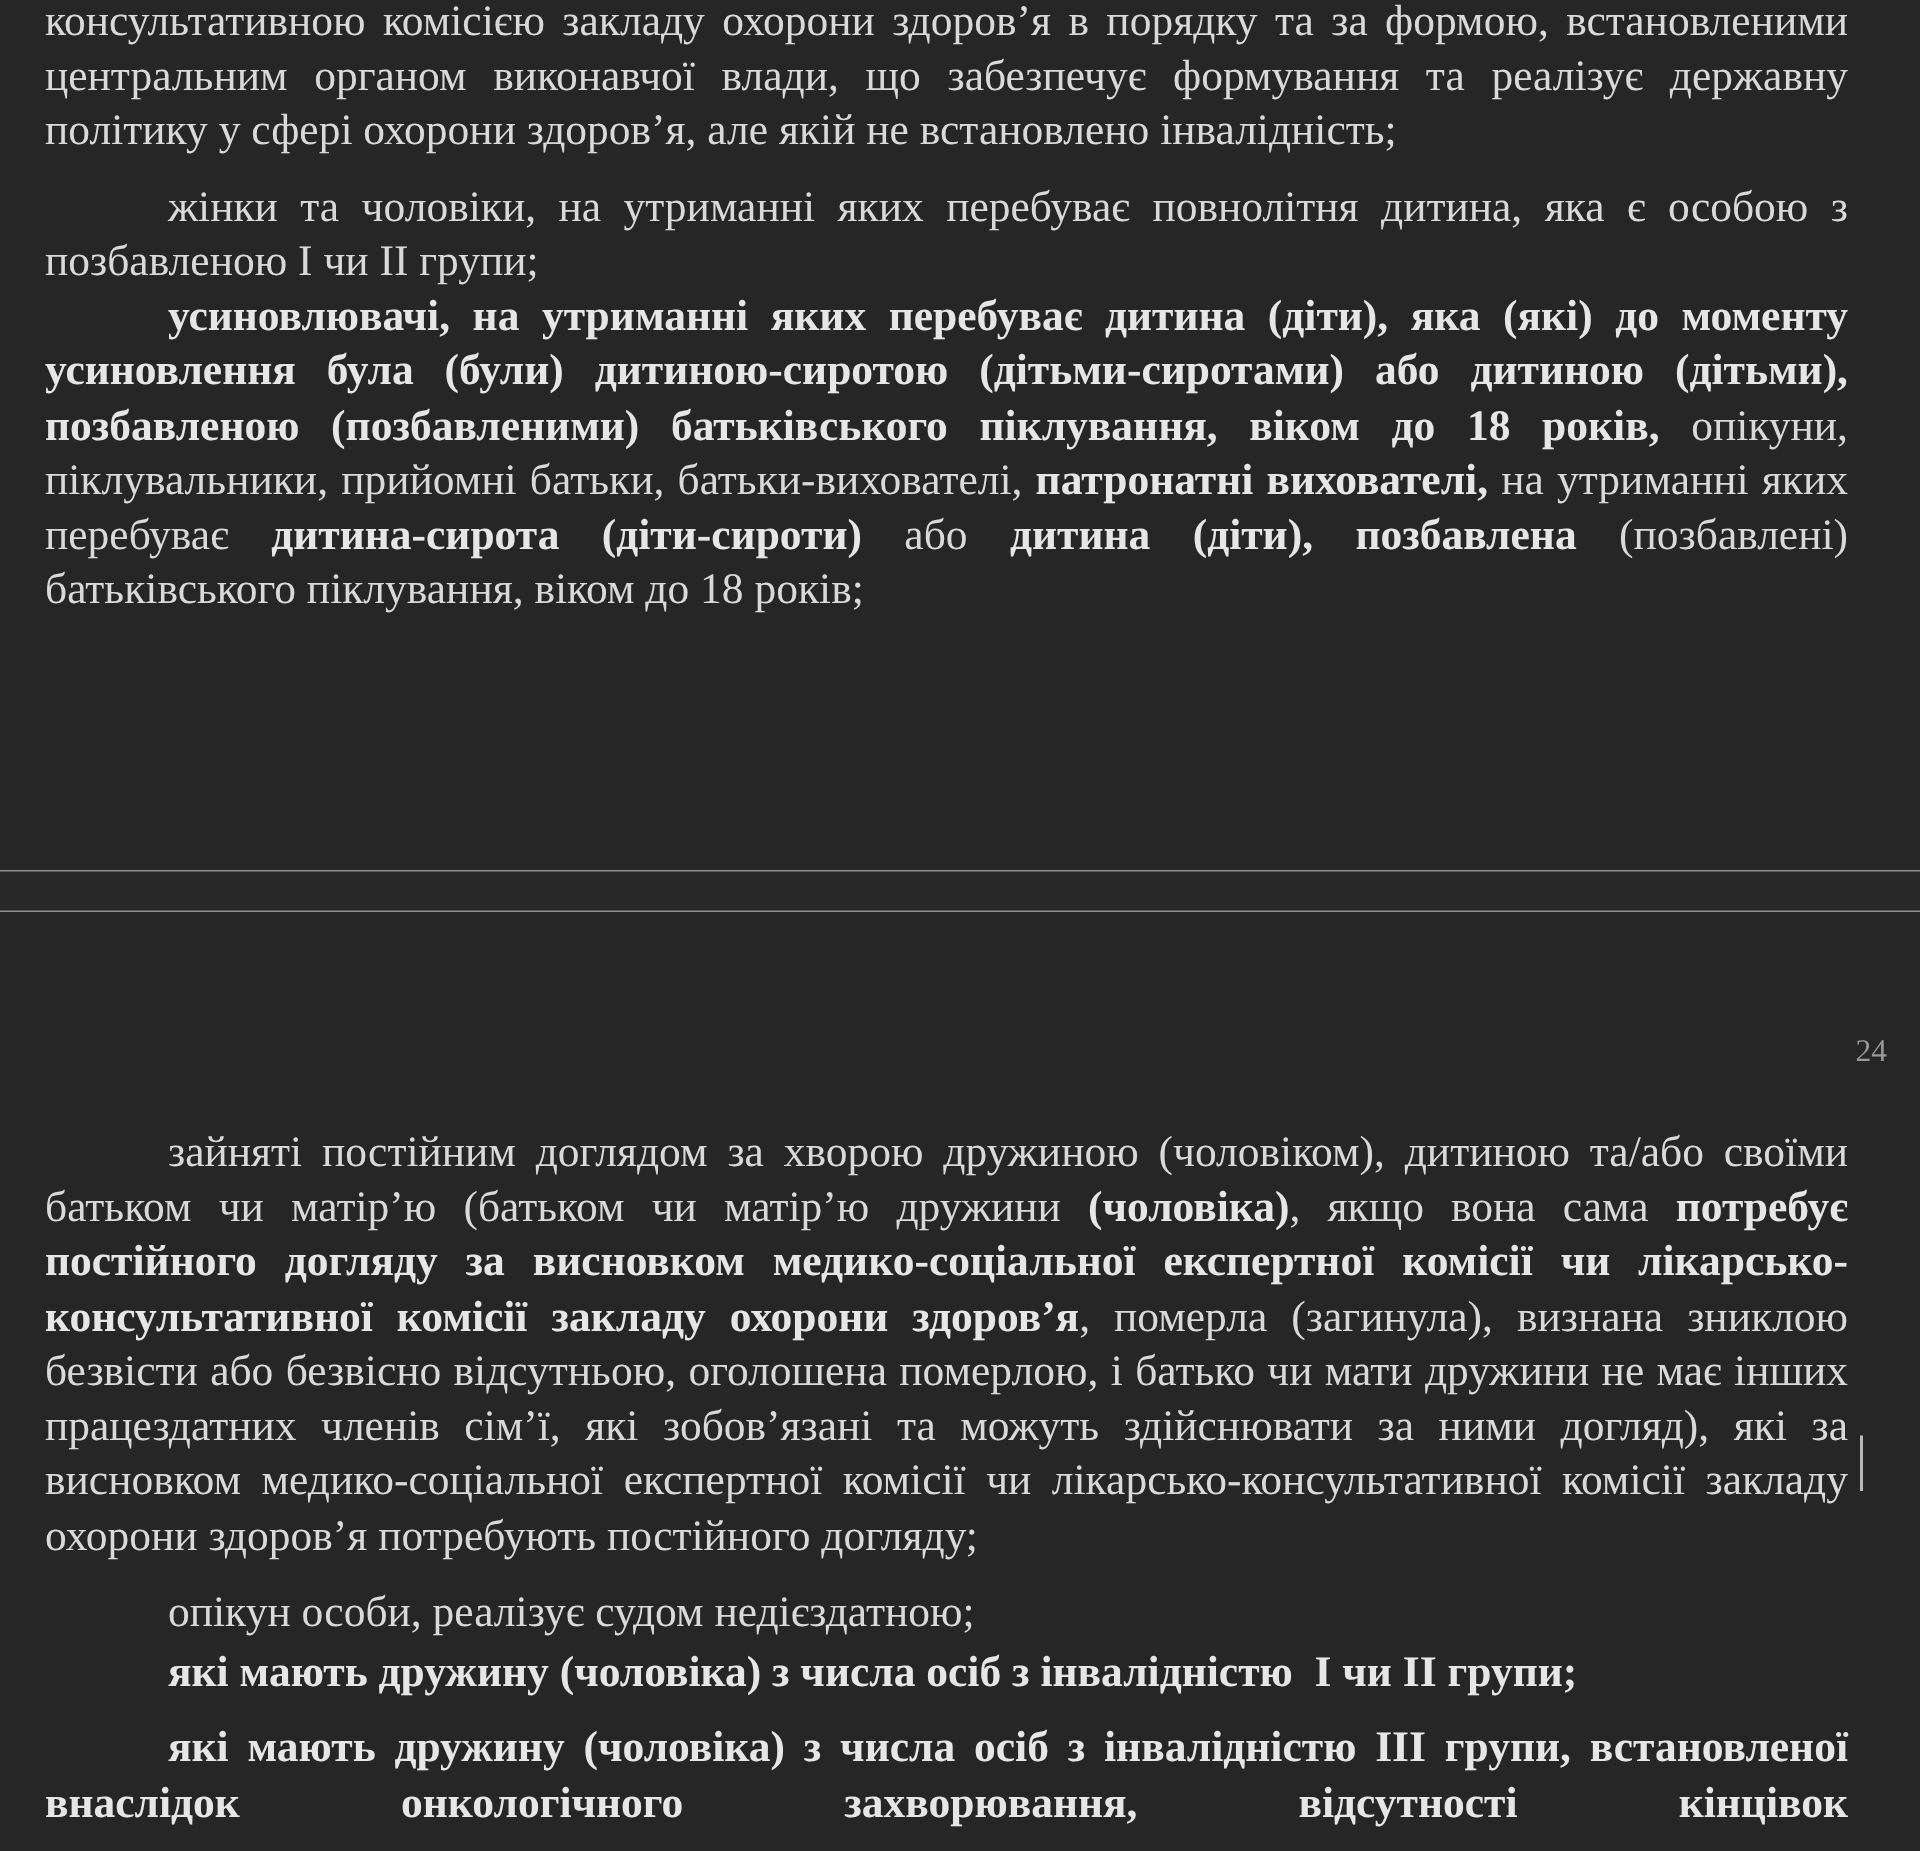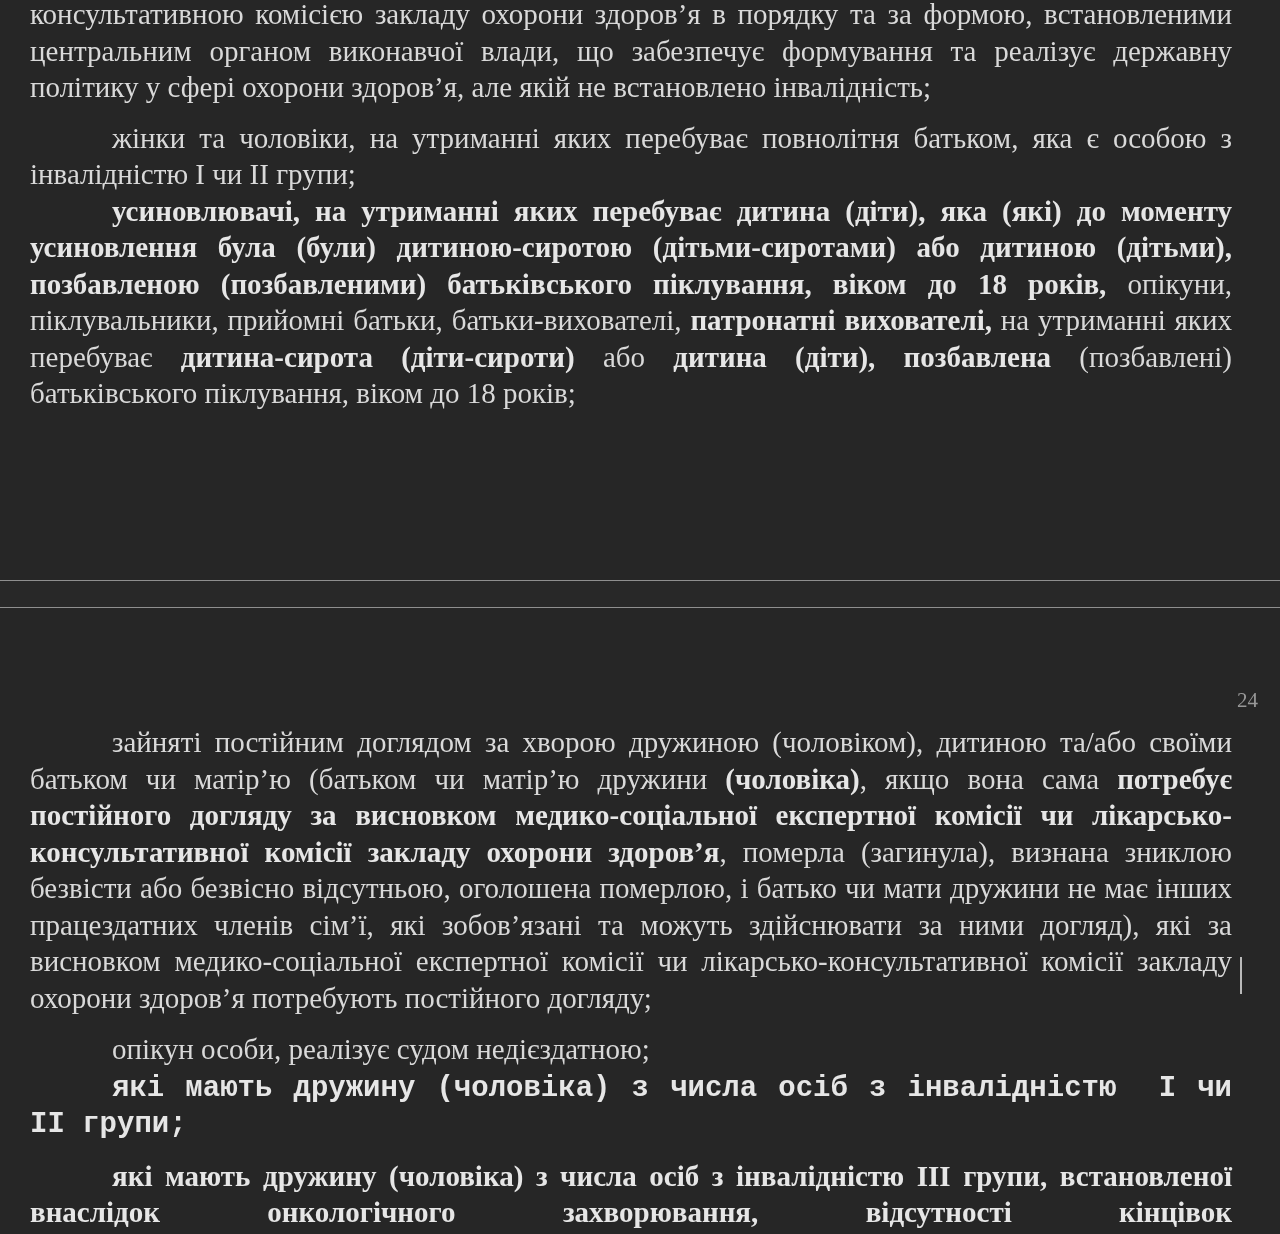--- a/index.html
+++ b/index.html
@@ -22,23 +22,23 @@
     color: var(--text, #d9d9d9);
     text-align: justify;
   }
   .page-text p { margin: 0; }
   .page-text .indent { text-indent: 82px; }
   .bold { font-weight: bold; color: var(--bold-text, #e6e6e6); }
 
   #page1 { top: -4px; }
   #page1 p:nth-child(2) { margin-top: 14px; }
 
-  #page2 { top: 724px; }
+  #page2 { top: 750px; }
   #page2 p:nth-child(2) { margin-top: 15px; }
-  #page2 p:nth-child(3) { margin-top: 3px; font-family: Liberation Mono, monospace; }
+  #page2 p:nth-child(3) { margin-top: 3px; }
   #page2 p:nth-child(4) { margin-top: 14px; text-align-last: justify; }
 
   .sep-gap {
     position: absolute;
     left: 0; width: 1280px;
     top: 581px; height: 26px;
     background: #282828;
   }
   .sep-line {
     position: absolute;
@@ -67,21 +67,21 @@
     background: var(--caret, #b9b9b9);
   }
 </style>
 </head>
 <body>
 
 <div class="viewer">
 
   <div id="page1" class="page-text">
       <p><span>консультативною комісією закладу охорони здоров’я в порядку та за формою, встановленими центральним органом виконавчої влади, що забезпечує формування та реалізує державну політику у сфері охорони здоров’я, але якій не встановлено інвалідність;</span></p>
-      <p class="indent"><span>жінки та чоловіки, на утриманні яких перебуває повнолітня батьком, яка є особою з інвалідністю І чи ІІ групи;</span></p>
+      <p class="indent"><span>жінки та чоловіки, на утриманні яких перебуває повнолітня дитина, яка є особою з позбавленою І чи ІІ групи;</span></p>
       <p class="indent"><span class="bold">усиновлювачі, на утриманні яких перебуває дитина (діти), яка (які) до моменту усиновлення була (були) дитиною-сиротою (дітьми-сиротами) або дитиною (дітьми), позбавленою (позбавленими) батьківського піклування, віком до 18 років,</span><span> опікуни, піклувальники, прийомні батьки, батьки-вихователі, </span><span class="bold">патронатні вихователі,</span><span> на утриманні яких перебуває </span><span class="bold">дитина-сирота (діти-сироти)</span><span> або </span><span class="bold">дитина (діти), позбавлена</span><span> (позбавлені) батьківського піклування, віком до 18 років;</span></p>
     </div>
 
   <div class="sep-gap"></div>
   <div class="sep-line first"></div>
   <div class="sep-line second"></div>
 
   <div class="page-number">24</div>
 
   <div id="page2" class="page-text">

